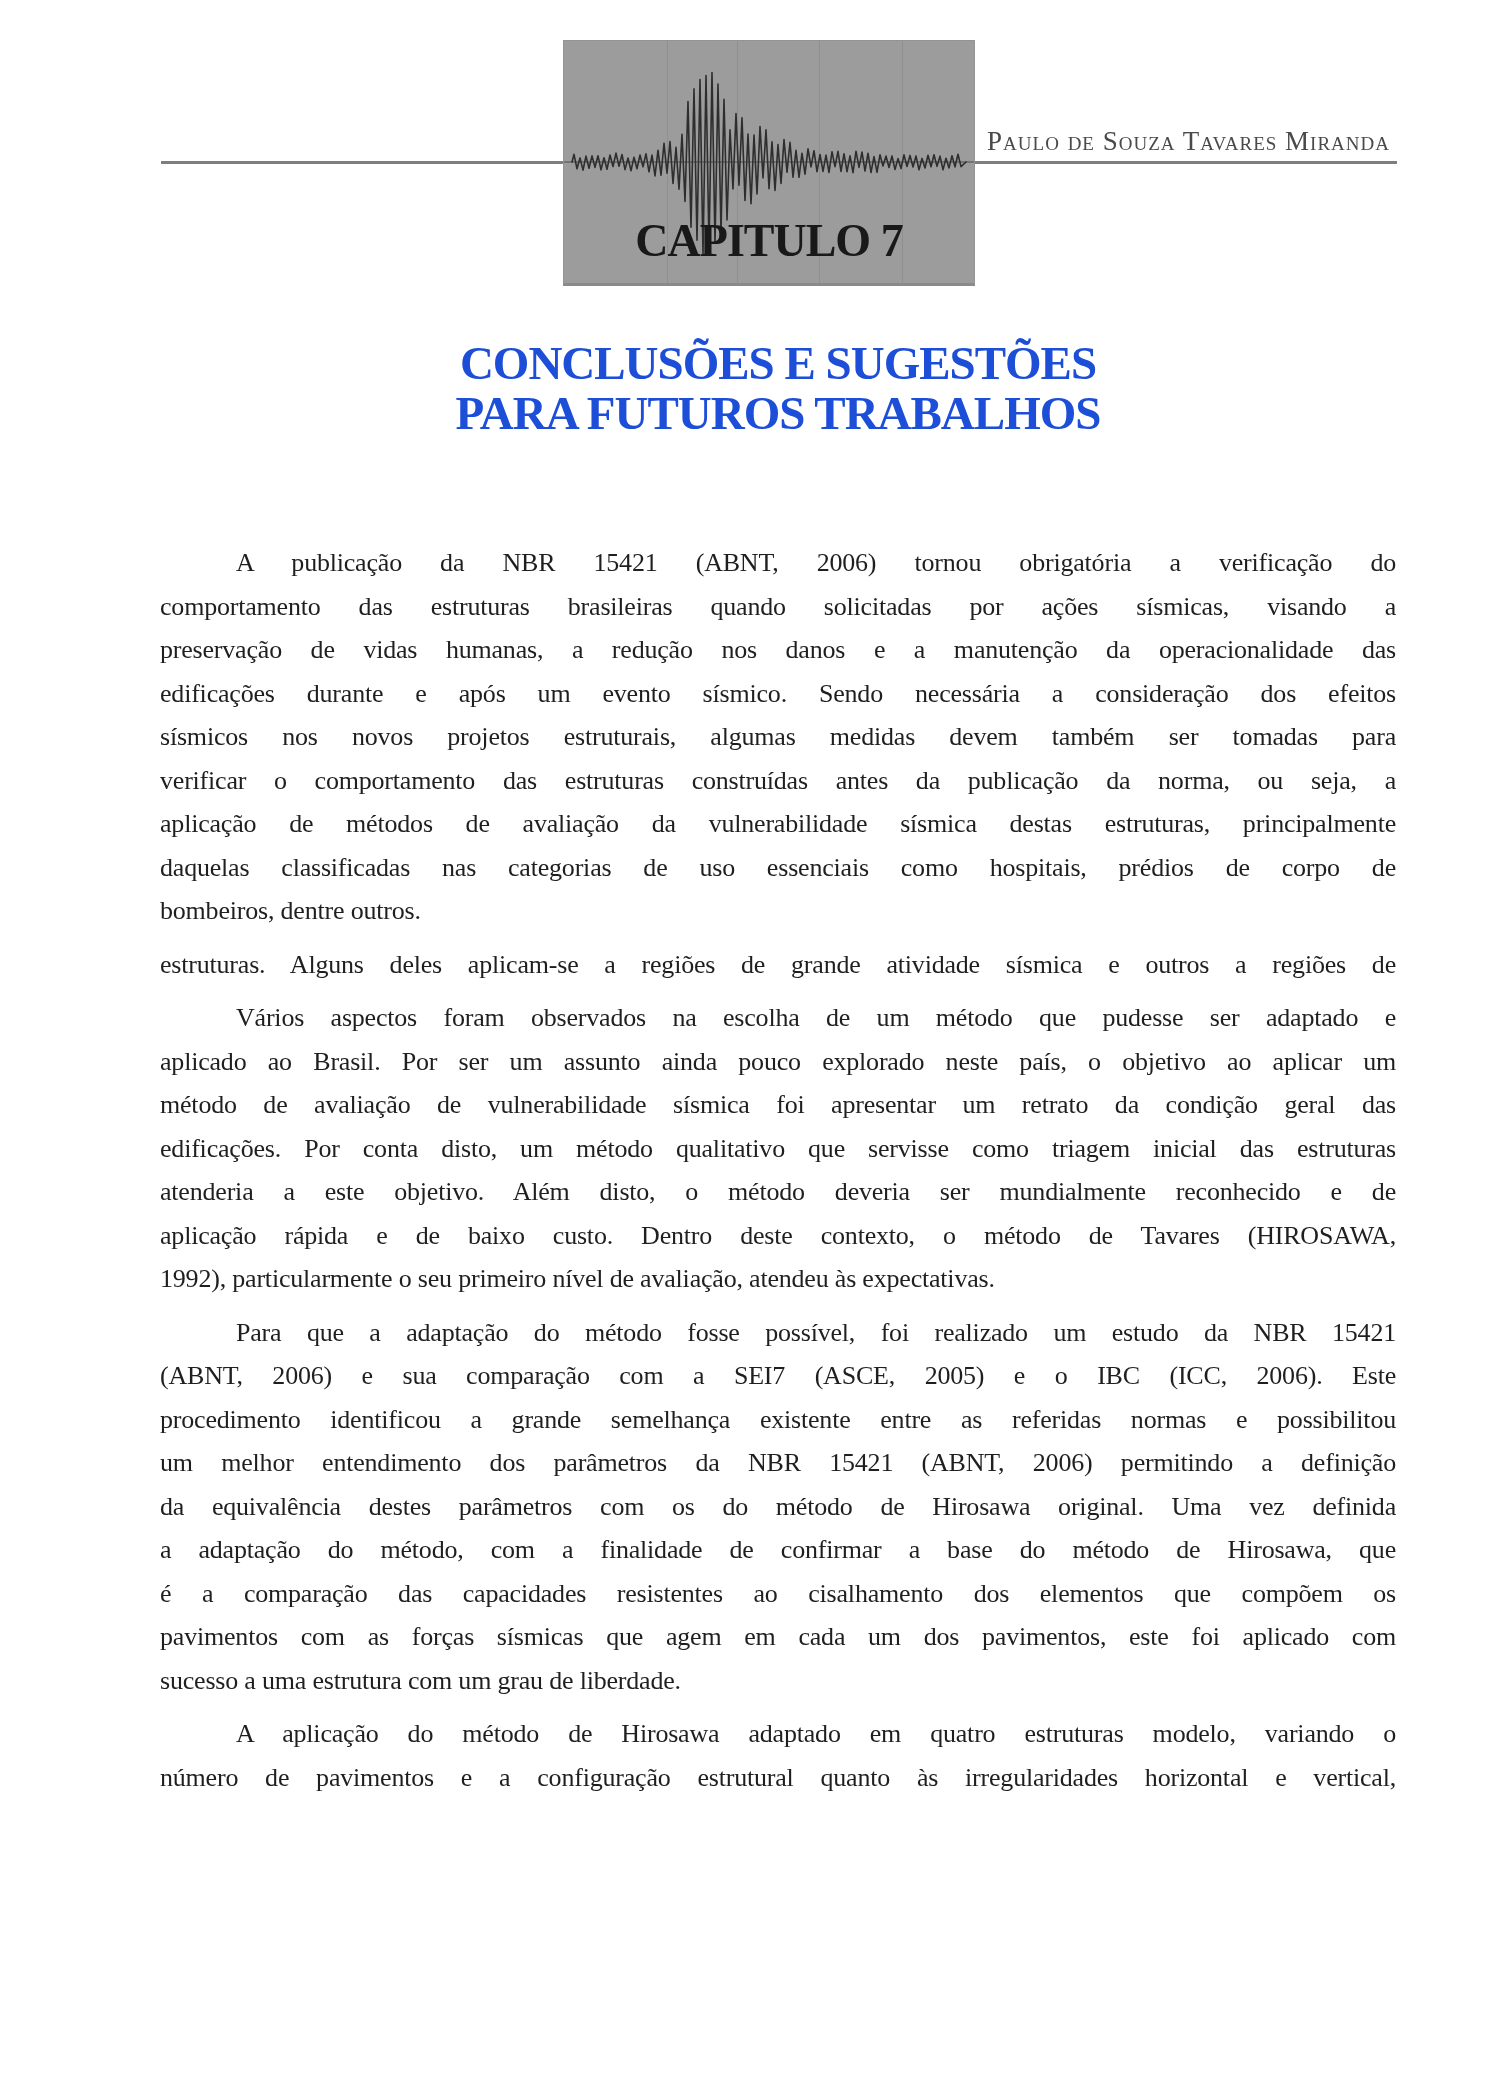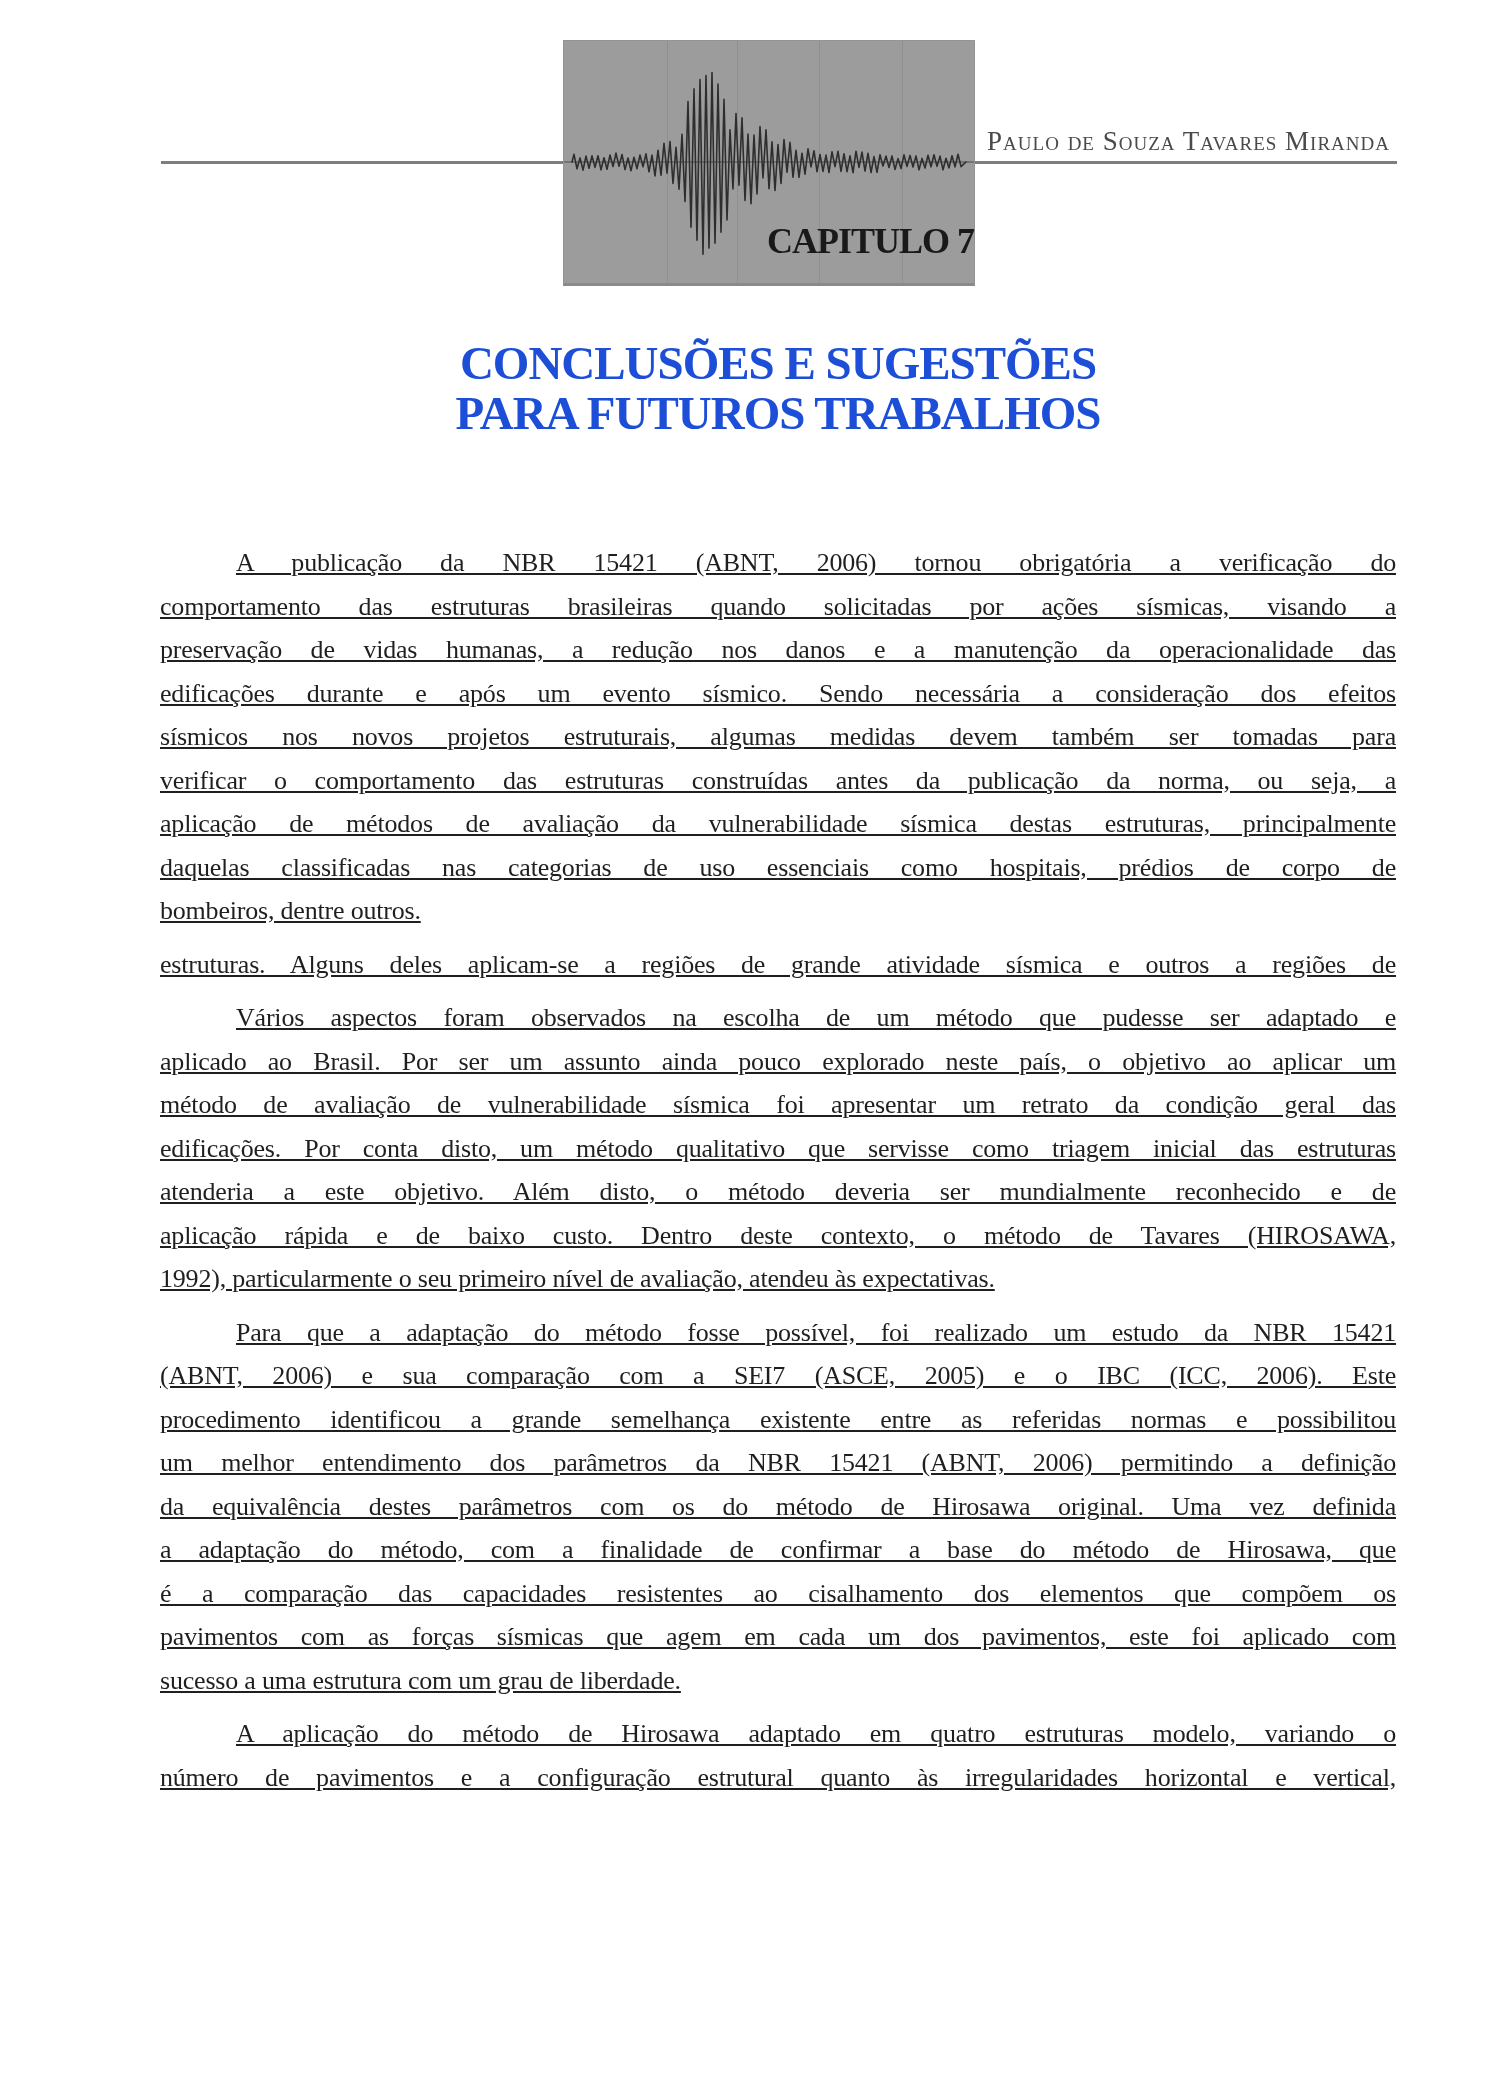--- a/index.html
+++ b/index.html
@@ -31,42 +31,41 @@
     border-bottom:3px solid #8a8a8a;
     box-sizing:border-box;
   }
   .banner .gridline{
     position:absolute;top:0;bottom:0;width:1px;
     background:rgba(0,0,0,0.08);
   }
   .banner svg{position:absolute;left:0;top:0;}
   .chapter-label{
     position:absolute;left:0;right:0;top:176px;
-    text-align:right;
+    text-align:center;
     font-weight:bold;
-    font-size:36px;line-height:48px;
+    font-size:46px;line-height:48px;
     letter-spacing:-1px;
     color:#191919;
   }
   
   .title{
     position:absolute;left:160px;top:338px;width:1236px;
     text-align:center;
     font-weight:bold;
     font-size:47px;line-height:50px;
     letter-spacing:-1px;
     color:#1d4ed8;
   }
   
   .bodytext{
     position:absolute;left:160px;top:541px;width:1236px;
     font-size:26px;line-height:43.5px;
     letter-spacing:-0.2px;
     color:#1f1f1f;
-    text-decoration:underline;
   }
   .para{margin:0 0 10px 0;padding:0;}
   .bl{
     text-align:justify;
     text-align-last:justify;
     white-space:normal;
     overflow:hidden;
   }
   .bl.indent{text-indent:76px;}
   .bl.pend{text-align-last:left;}

